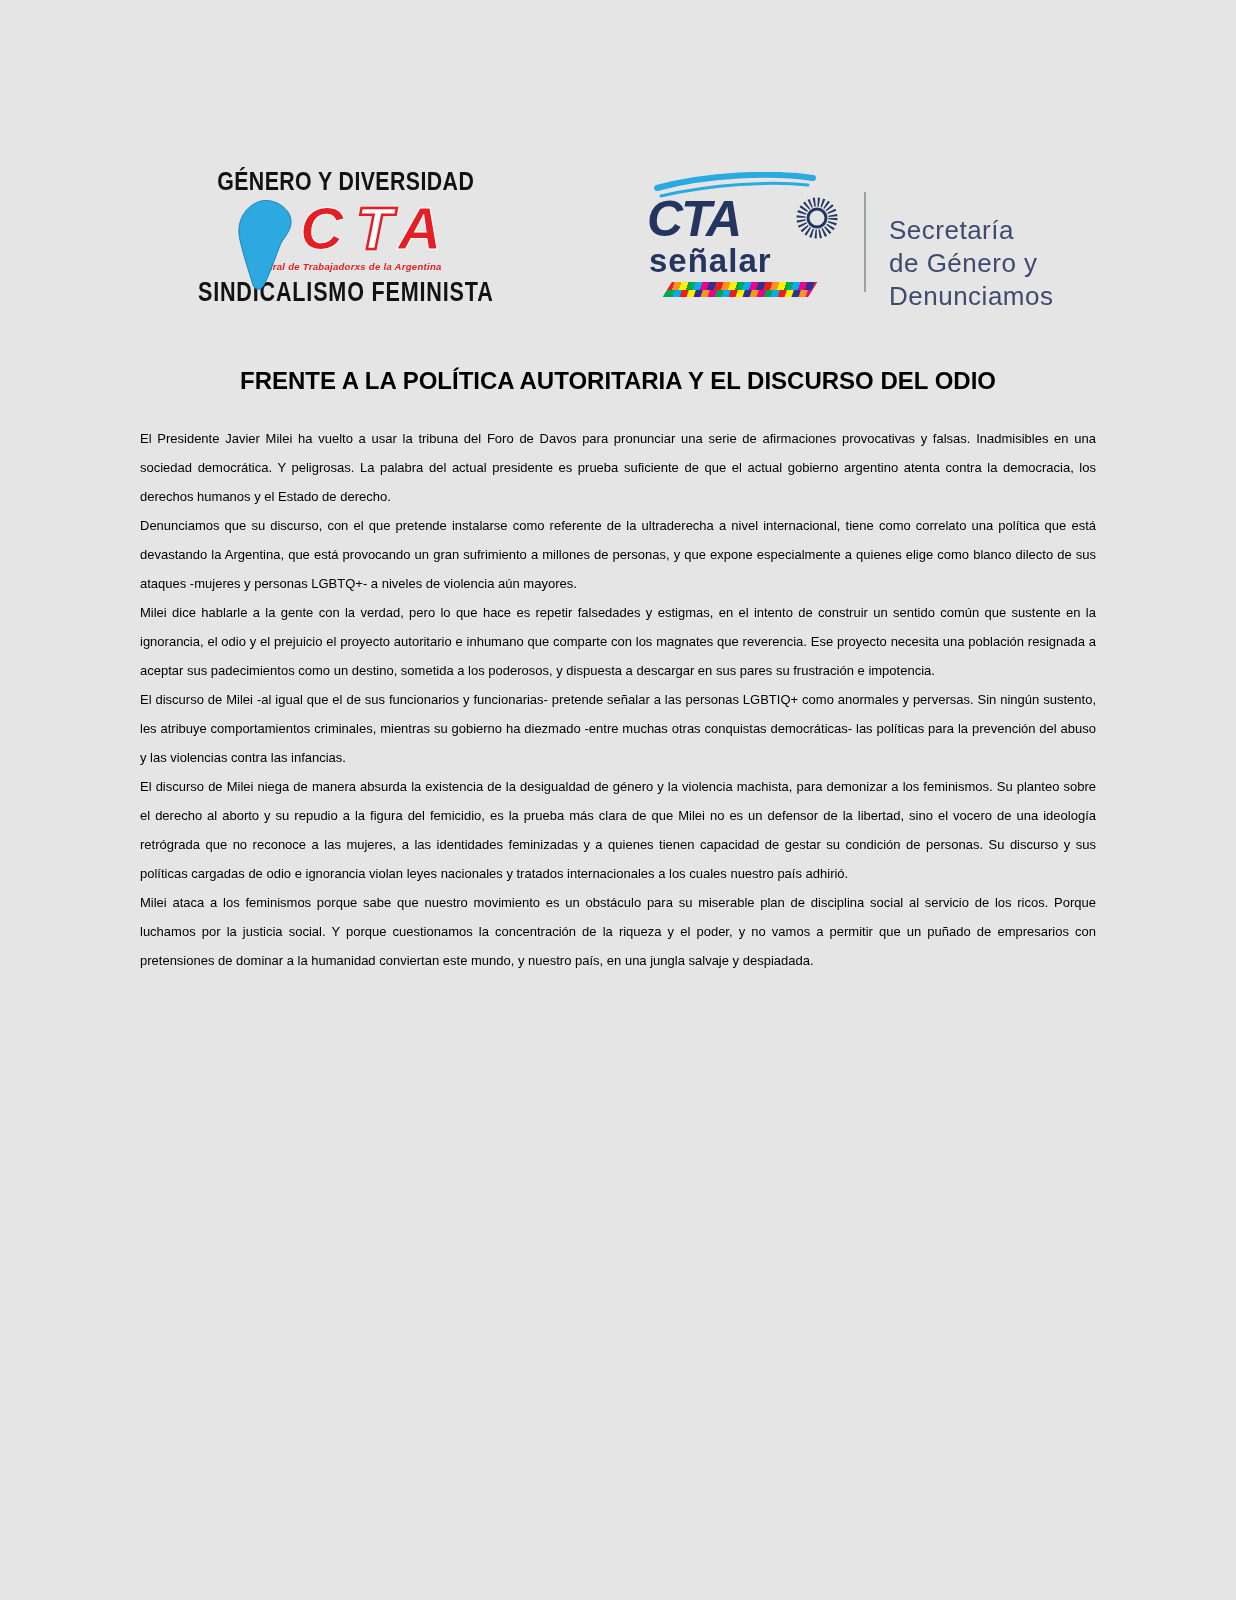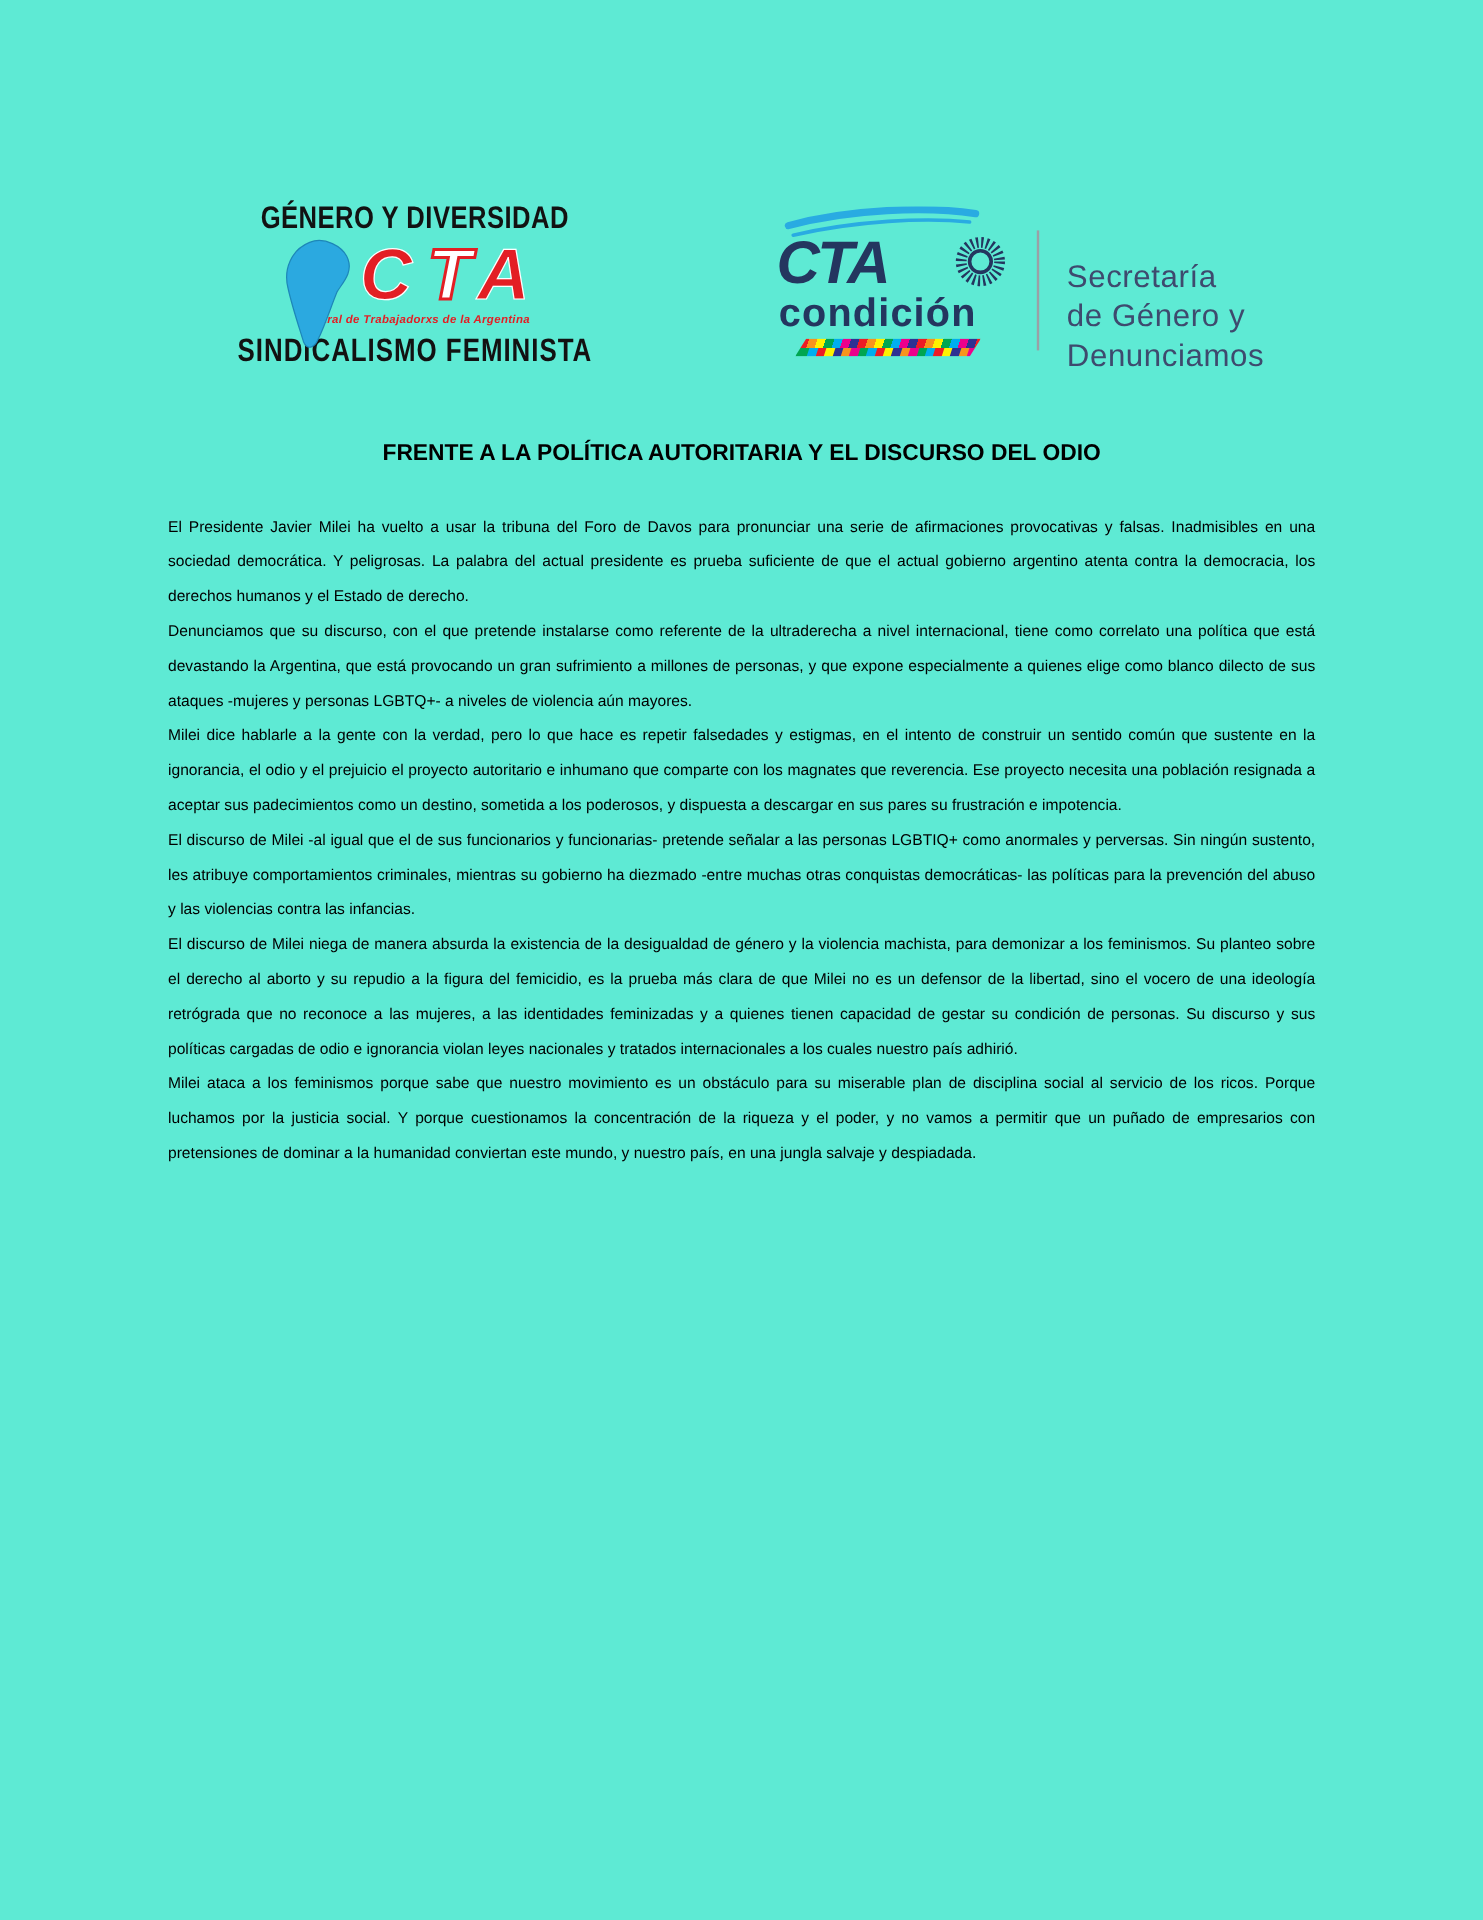--- a/index.html
+++ b/index.html
@@ -1,19 +1,19 @@
 <!DOCTYPE html>
 <html><head>
 <meta charset="utf-8">
 <style>
   html,body { margin:0; padding:0; background:#ffffff; }
   .page {
     position:relative;
     width:1236px; height:1600px;
-    background:#5eead4;
+    background:#e5e5e5;
     font-family:"Liberation Sans", sans-serif;
     overflow:hidden;
     color:#000;
   }
 
   
   .left-logo {
     position:absolute; left:206px; top:166px; width:280px;
     display:flex; flex-direction:column; align-items:center;
   }
@@ -64,21 +64,21 @@
   }
   .vline { position:absolute; left:219px; top:20px; width:2px; height:100px; background:#9aa0a6; }
   .secretaria {
     position:absolute; left:244px; top:42px;
     font-size:26px; line-height:33px; color:#3e4a6e; letter-spacing:0.5px;
   }
 
   
   .doc-title {
     position:absolute; top:367px; left:140px; width:956px;
-    text-align:center; font-size:19px; font-weight:bold; color:#000;
+    text-align:center; font-size:24px; font-weight:bold; color:#000;
   }
   .body-text {
     position:absolute; top:424px; left:140px; width:956px;
     font-size:13px; line-height:29px; text-align:justify; color:#000;
   }
   .body-text p { margin:0; }
 </style>
 </head>
 <body>
 
@@ -109,21 +109,21 @@
     </svg>
 
     <svg class="rl-cta" width="215" height="54" viewBox="0 0 215 54">
       <text x="2" y="44" class="rl-cta-text" fill="#24365f">CTA</text>
       <g transform="translate(172,26)">
         <circle r="9" fill="none" stroke="#24365f" stroke-width="3"></circle>
         <circle r="16" fill="none" stroke="#24365f" stroke-width="9" stroke-dasharray="1.8 2.4"></circle>
       </g>
     </svg>
 
-    <div class="autonoma">condición</div>
+    <div class="autonoma">señalar</div>
 
     <div class="wiphala">
       <div class="row r1"></div>
       <div class="row r2"></div>
     </div>
 
     <div class="vline"></div>
 
     <div class="secretaria">
       <div>Secretaría</div>

